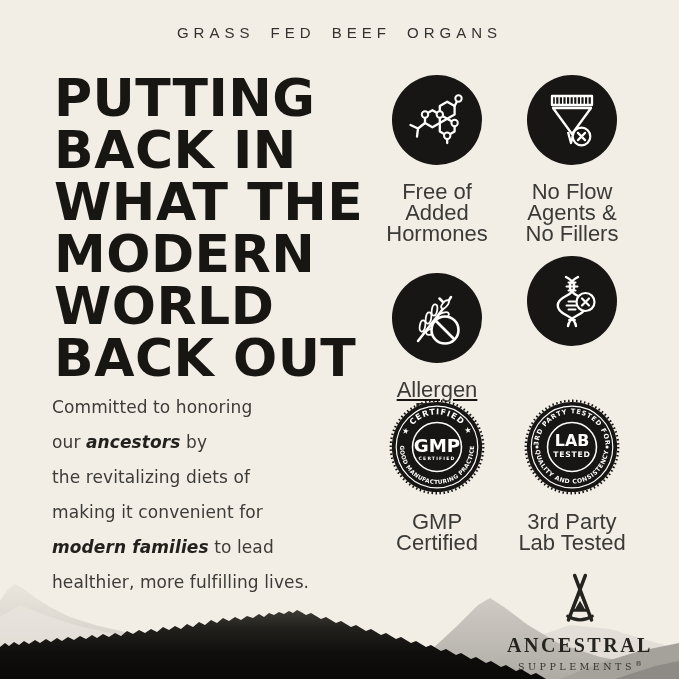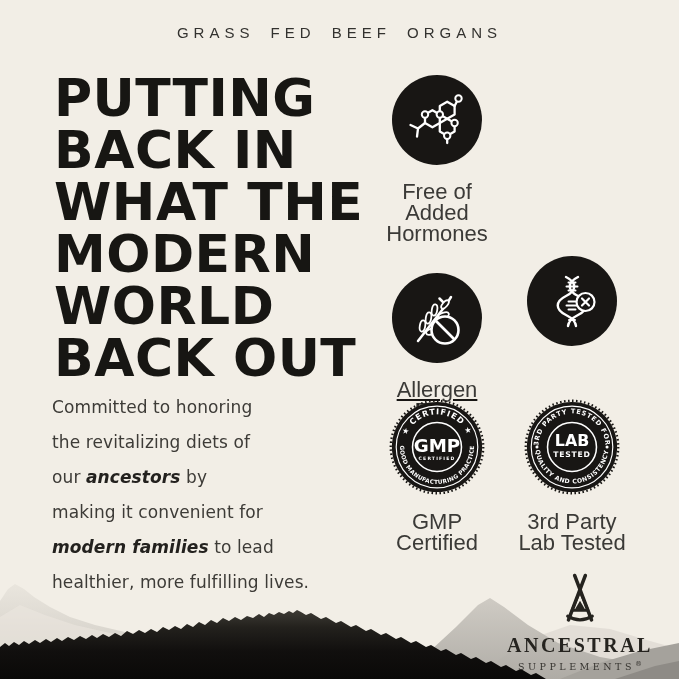--- a/index.html
+++ b/index.html
@@ -58,22 +58,22 @@
     <div>PUTTING</div>
     <div>BACK IN</div>
     <div>WHAT THE</div>
     <div>MODERN</div>
     <div>WORLD</div>
     <div>BACK OUT</div>
   </div>
 
   <div class="para">
     <div><span>Committed to honoring</span></div>
+    <div><span>our </span><span class="bi">ancestors</span><span> by</span></div>
     <div><span>the revitalizing diets of</span></div>
-    <div><span>our </span><span class="bi">ancestors</span><span> by</span></div>
     <div><span>making it convenient for</span></div>
     <div><span class="bi">modern families</span><span> to lead</span></div>
     <div><span>healthier, more fulfilling lives.</span></div>
   </div>
 
   <div class="badge" style="left:372px;top:75px;">
     <div class="badge-circle">
       <svg width="90" height="90" viewBox="0 0 90 90">
         <circle cx="45" cy="45" r="45" fill="#181614"></circle>
         <g stroke="#fff" stroke-width="2.3" fill="none" stroke-linejoin="round" stroke-linecap="round">
@@ -92,20 +92,44 @@
           <circle cx="55.2" cy="60.75" r="3.2"></circle>
         </g>
       </svg>
     </div>
     <div class="badge-label">
       <div>Free of Added</div>
       <div>Hormones</div>
     </div>
   </div>
 
+  <div class="badge" style="left:507px;top:75px;">
+    <div class="badge-circle">
+      <svg width="90" height="90" viewBox="0 0 90 90">
+        <circle cx="45" cy="45" r="45" fill="#181614"></circle>
+        <g stroke="#fff" stroke-width="2.3" fill="none" stroke-linejoin="round">
+          <rect x="25" y="21" width="40" height="9"></rect>
+          <g stroke-width="1.4">
+            <path d="M28.5,21 V30 M32.1,21 V30 M35.7,21 V30 M39.3,21 V30 M42.9,21 V30 M46.5,21 V30 M50.1,21 V30 M53.7,21 V30 M57.3,21 V30 M60.9,21 V30"></path>
+          </g>
+          <path d="M26,33 L64,33 L45,59 Z"></path>
+          <path d="M41,57 L44,68 L47,57"></path>
+        </g>
+        <circle cx="54.5" cy="61.5" r="8.8" fill="#181614" stroke="#fff" stroke-width="2.2"></circle>
+        <g stroke="#fff" stroke-width="2.2" stroke-linecap="round">
+          <path d="M50.9,57.9 L58.1,65.1 M58.1,57.9 L50.9,65.1"></path>
+        </g>
+      </svg>
+    </div>
+    <div class="badge-label">
+      <div>No Flow</div>
+      <div>Agents &amp;</div>
+      <div>No Fillers</div>
+    </div>
+  </div>
 
   <div class="badge" style="left:372px;top:273px;text-decoration:underline;">
     <div class="badge-circle">
       <svg width="90" height="90" viewBox="0 0 90 90">
         <circle cx="45" cy="45" r="45" fill="#181614"></circle>
         <g stroke="#fff" stroke-width="2.5" stroke-linecap="round" fill="none">
           <path d="M26,68 L54,32"></path>
           <path d="M54,32 L59,24 M54,32 L47.5,25.5"></path>
         </g>
         <g fill="#181614" stroke="#fff" stroke-width="1.8">

